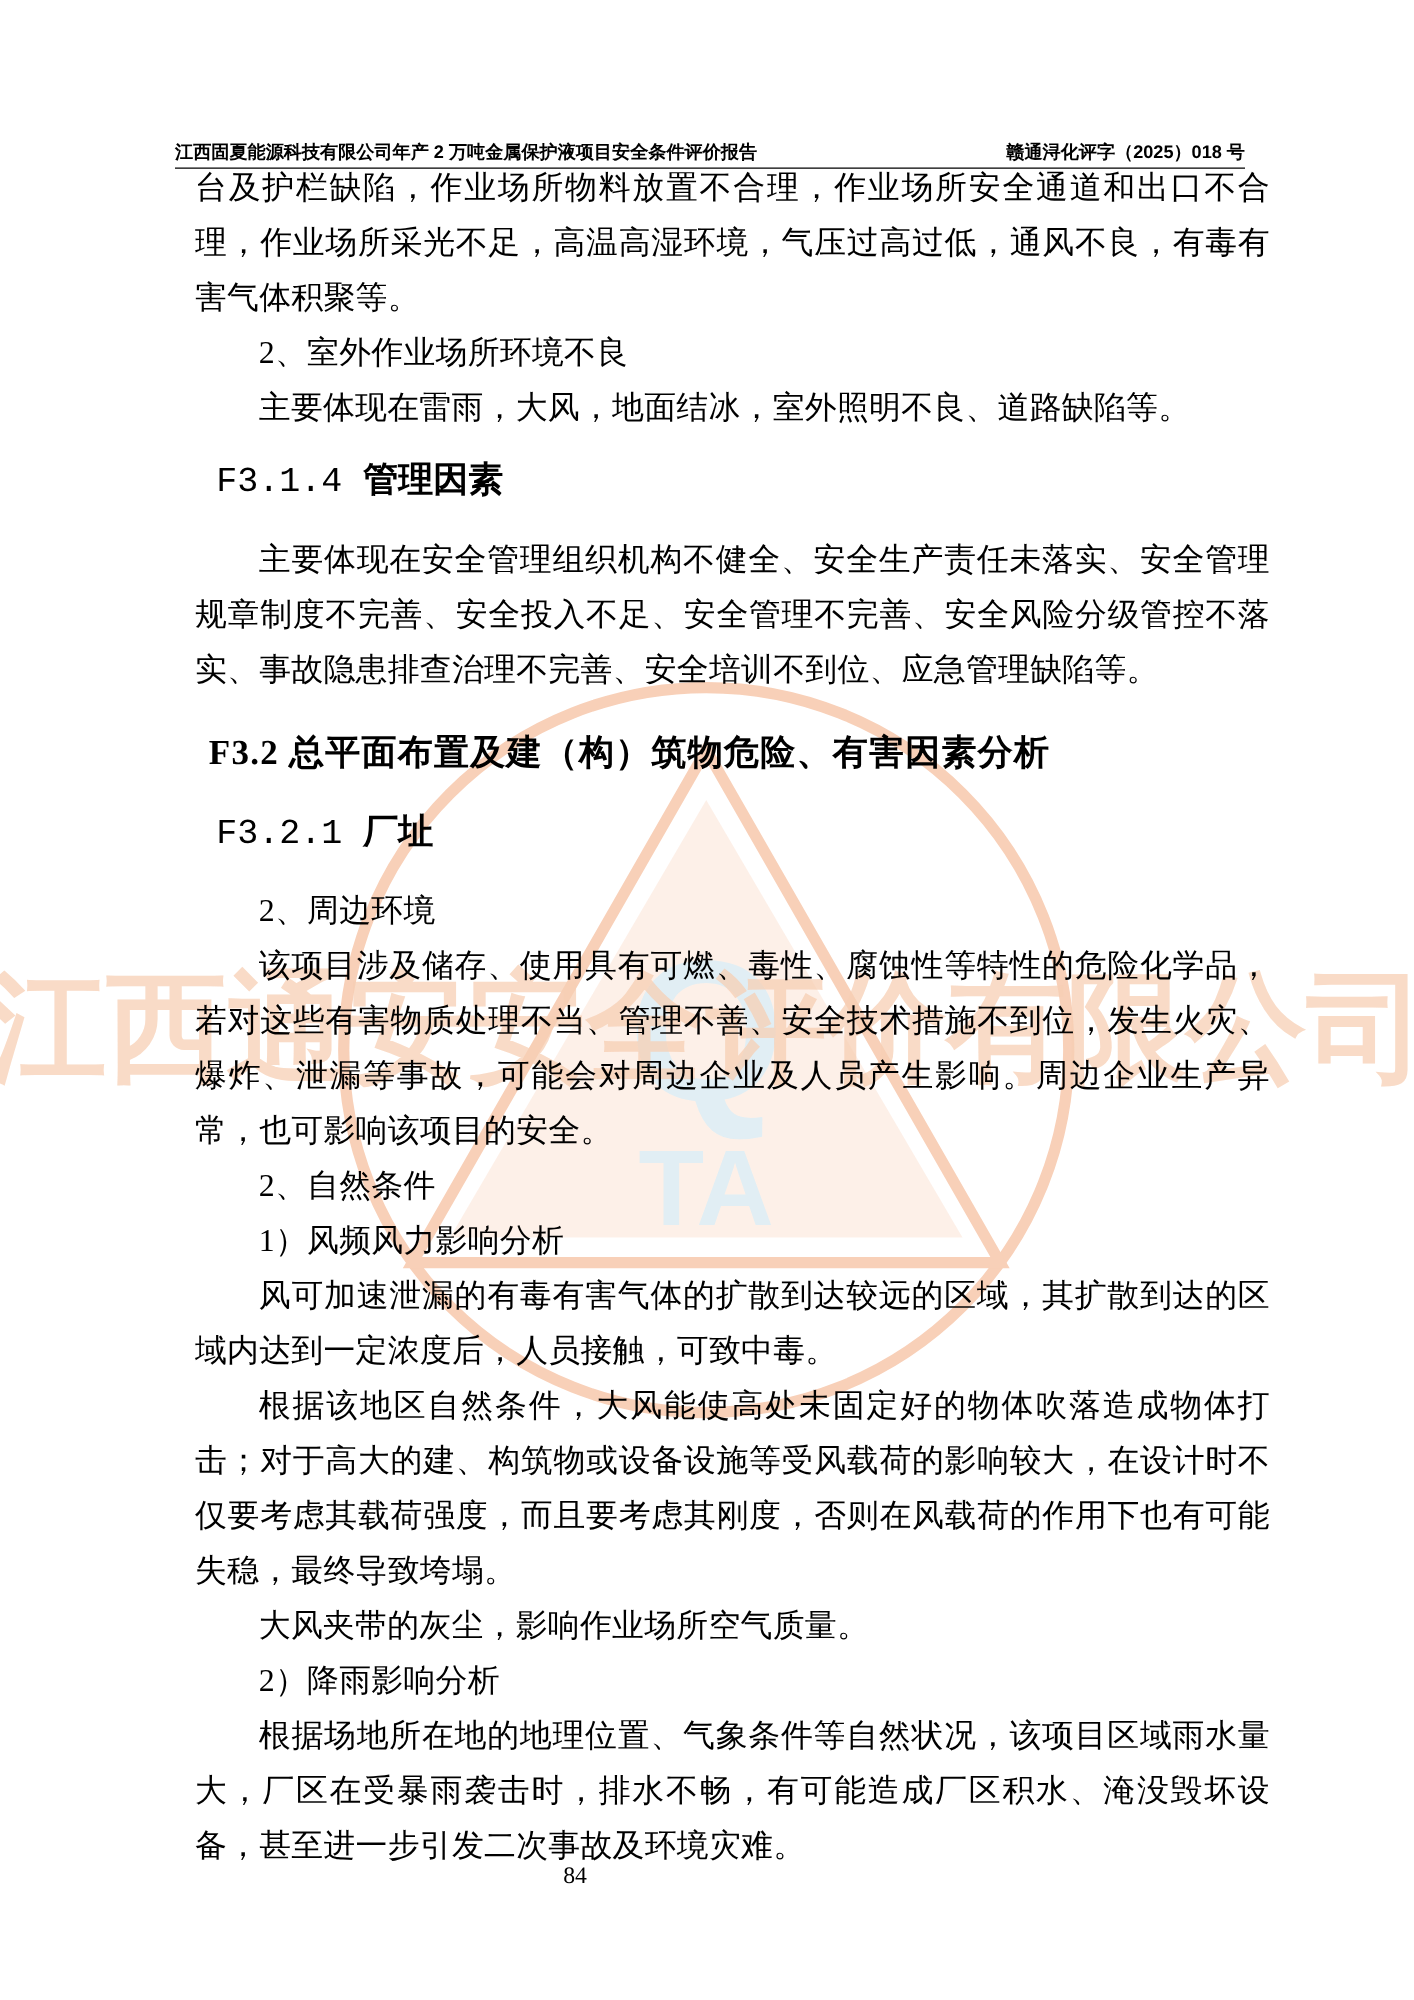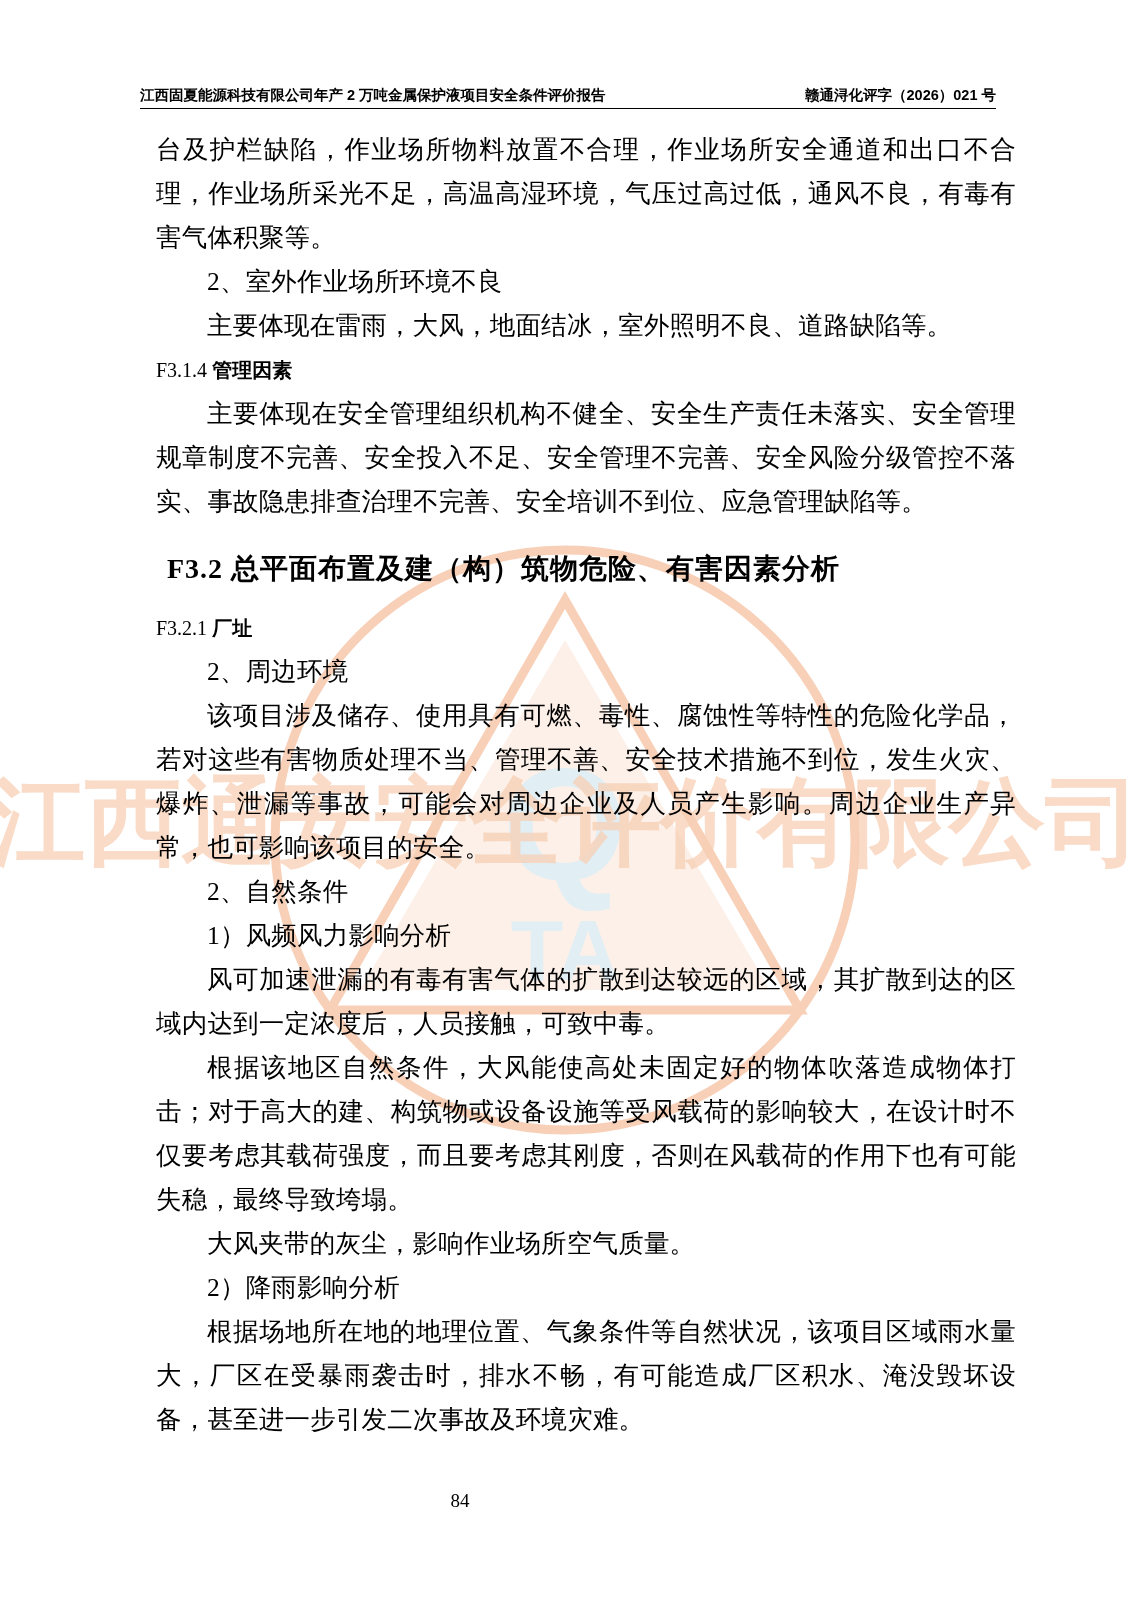--- a/index.html
+++ b/index.html
@@ -39,21 +39,21 @@
   .header-row {
     display: flex;
     justify-content: space-between;
     align-items: flex-end;
     font-size: 14.5px;
     font-family: "Liberation Sans", sans-serif;
     font-weight: bold;
     letter-spacing: 0px;
     white-space: nowrap;
   }
-  .header-left { color: #000; }
+  .header-left { color: #000; margin-top: 26px; }
   .header-right { color: #000; }
   .header-rule {
     margin-top: 3px;
     border-bottom: 1.6px solid #000;
     width: 100%;
   }
 
   
   .content {
     position: absolute;
@@ -67,25 +67,26 @@
     font-size: 25.5px;
     line-height: 44px;
     text-align: justify;
     text-justify: inter-ideograph;
     letter-spacing: 0.2px;
   }
   p.indent { text-indent: 2em; }
   p.noindent { text-indent: 0; }
 
   h3.sub {
-    margin: 0;
-    font-size: 20px;
+    margin: 17px;
+    font-size: 28px;
     line-height: 44px;
     font-weight: bold;
     text-indent: 0;
+    font-family: Liberation Mono, monospace;
   }
   h3.sub .num {
     font-weight: normal;
   }
   h2.sec {
     margin: 11px;
     padding-top: 8px;
     font-size: 28px;
     line-height: 52px;
     font-weight: bold;
@@ -117,21 +118,21 @@
       <path d="M565 640 L770 990 L360 990 Z" fill="#f6c4a4" opacity="0.45"></path>
       <text x="565" y="880" font-family="'Liberation Sans', sans-serif" font-size="160" font-weight="bold" fill="#bfe0ef" text-anchor="middle" opacity="0.85">Q</text>
       <text x="565" y="980" font-family="'Liberation Sans', sans-serif" font-size="86" font-weight="bold" fill="#bfe0ef" text-anchor="middle" opacity="0.85">TA</text>
       <text x="565" y="855" font-family="'Liberation Sans', sans-serif" font-size="96" font-weight="bold" fill="#f0a877" text-anchor="middle" opacity="0.75">江西通安安全评价有限公司</text>
     </g>
   </svg>
 
   <div class="header">
     <div class="header-row">
       <span class="header-left">江西固夏能源科技有限公司年产 2 万吨金属保护液项目安全条件评价报告</span>
-      <span class="header-right">赣通浔化评字（2026）021 号</span>
+      <span class="header-right">赣通浔化评字（2025）018 号</span>
     </div>
     <div class="header-rule"></div>
   </div>
 
   <div class="content">
 
     <p class="noindent">台及护栏缺陷，作业场所物料放置不合理，作业场所安全通道和出口不合理，作业场所采光不足，高温高湿环境，气压过高过低，通风不良，有毒有害气体积聚等。</p>
 
     <p class="indent">2、室外作业场所环境不良</p>
 

